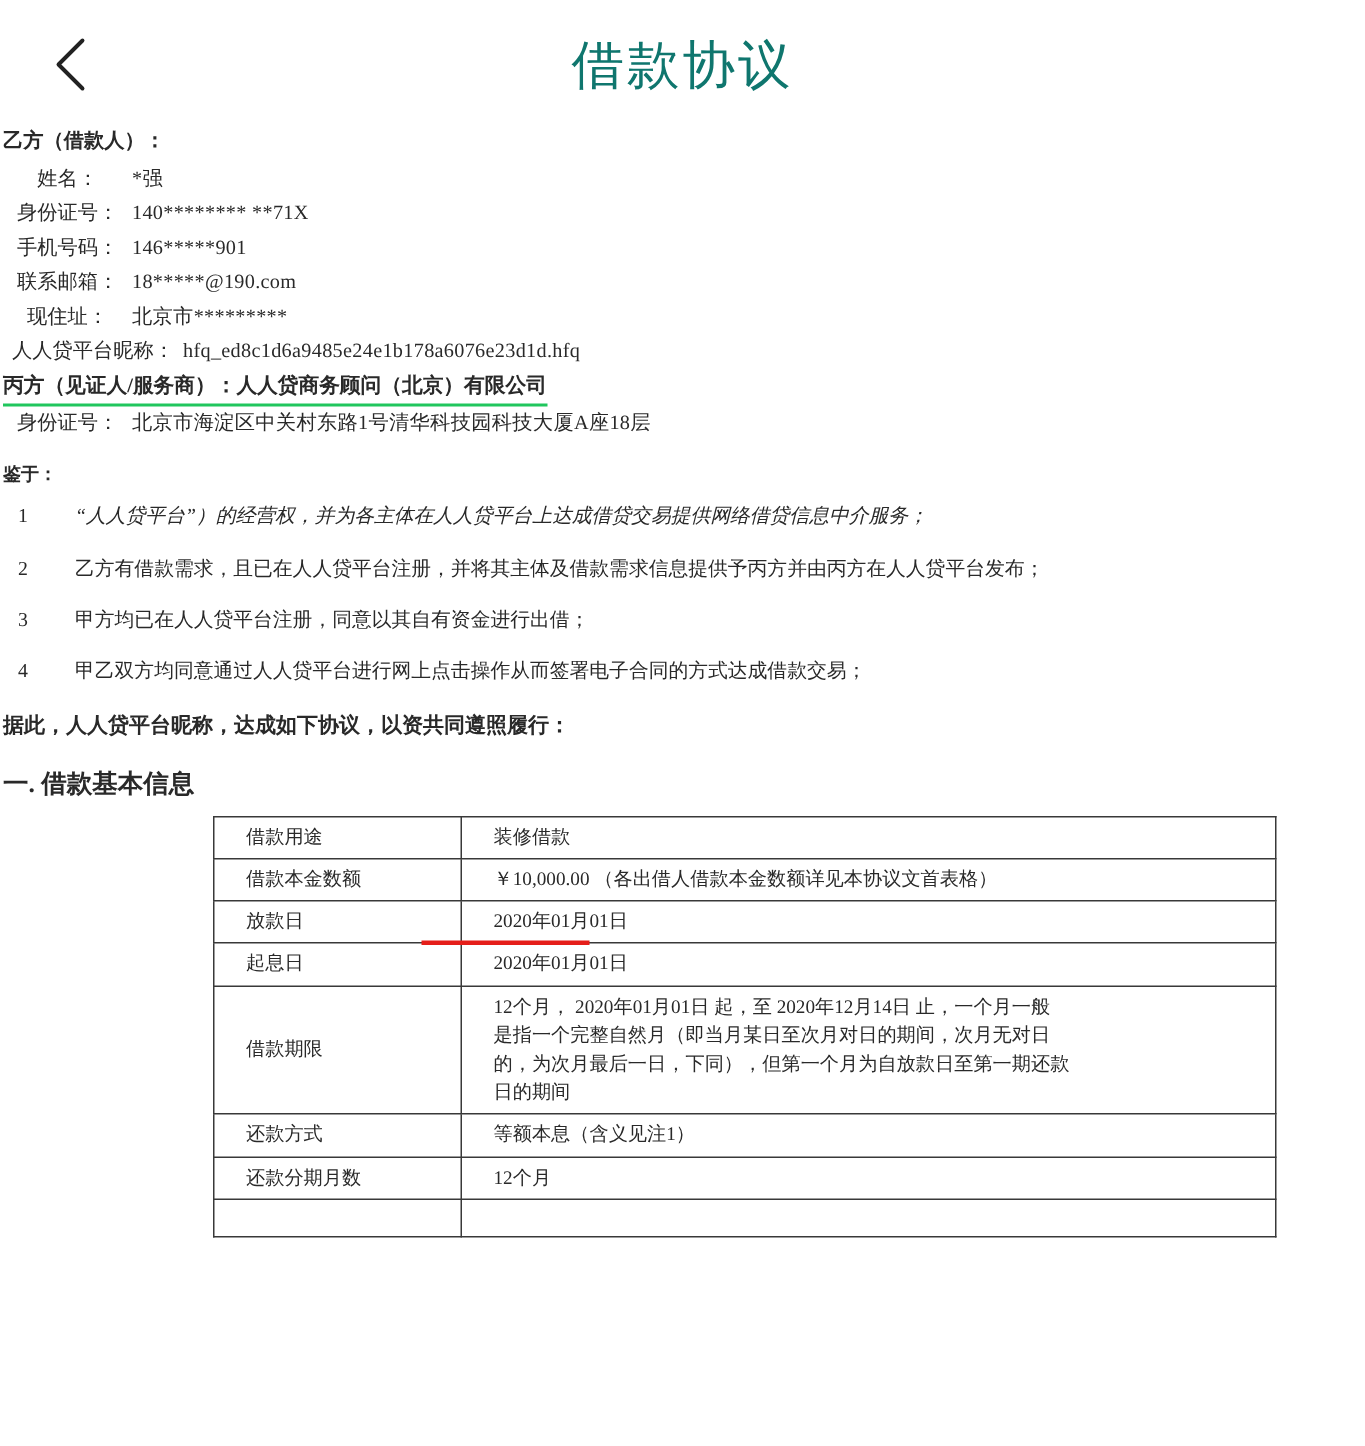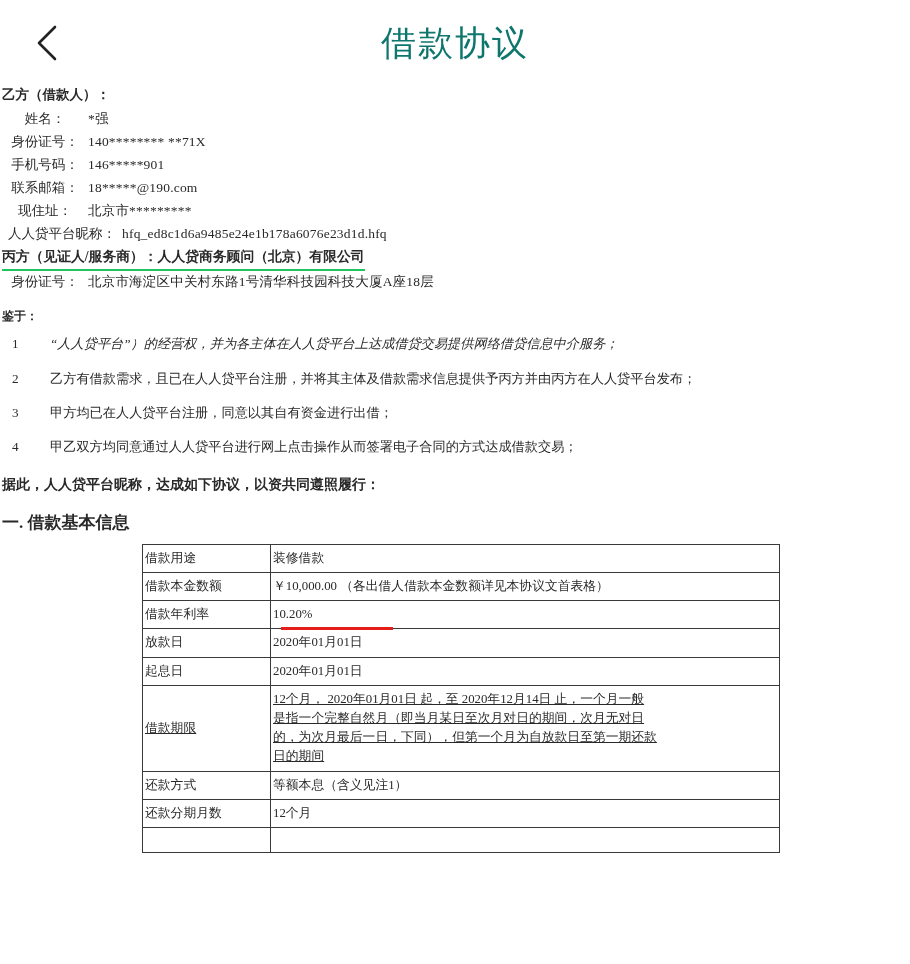--- a/index.html
+++ b/index.html
@@ -117,34 +117,34 @@
   table.loan {
     border-collapse: collapse;
     width: 638px;
     margin-left: 140px;
     font-size: 12.8px;
     line-height: 1.5;
     table-layout: fixed;
   }
   table.loan td {
     border: 1px solid #3a3a3a;
-    padding: 4px 2px;
+    padding: 4px 21px;
     vertical-align: middle;
   }
   table.loan td.label { width: 122px; }
   table.loan td.value { width: 500px; }
   .rate-mark {
     position: absolute;
     left: 140px;
     width: 112px;
     height: 3px;
     background: #e3201c;
   }
   .table-wrap { position: relative; }
-  .tall td { padding-top: 6px; padding-bottom: 6px; text-decoration: underline; }
+  .tall td { padding-top: 6px; padding-bottom: 6px; }
 </style>
 </head>
 <body>
 
 <div class="header">
   <div class="back-btn">
     <svg width="30" height="42" viewBox="0 0 30 42">
       <polyline points="22,5 6,21 22,37" fill="none" stroke="#222" stroke-width="2.6" stroke-linecap="round" stroke-linejoin="round"></polyline>
     </svg>
   </div>
@@ -213,24 +213,20 @@
   <div class="table-wrap">
     <table class="loan">
       <tbody>
         <tr>
           <td class="label">借款用途</td>
           <td class="value">装修借款</td>
         </tr>
         <tr>
           <td class="label">借款本金数额</td>
           <td class="value">￥10,000.00 （各出借人借款本金数额详见本协议文首表格）</td>
-        </tr>
-        <tr>
-          <td class="label">借款年利率</td>
-          <td class="value">10.20%</td>
         </tr>
         <tr>
           <td class="label">放款日</td>
           <td class="value">2020年01月01日</td>
         </tr>
         <tr>
           <td class="label">起息日</td>
           <td class="value">2020年01月01日</td>
         </tr>
         <tr class="tall">

